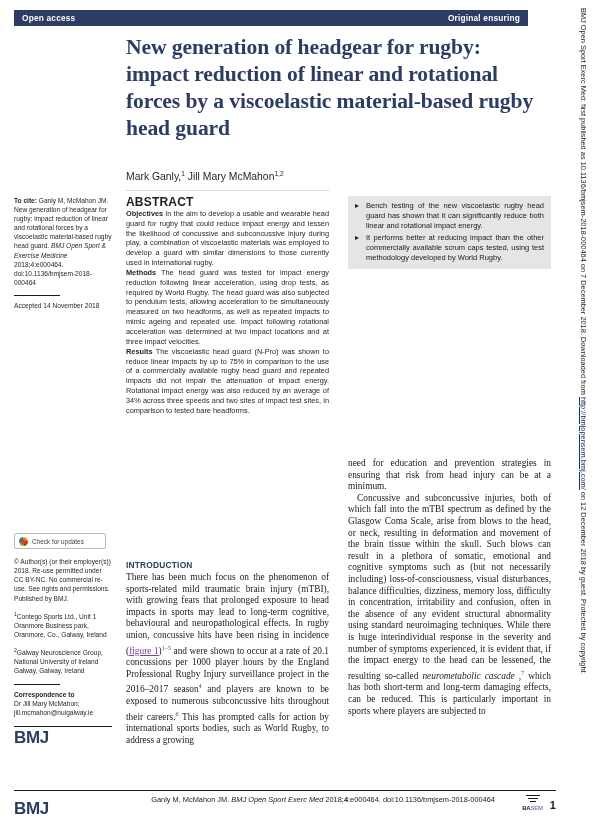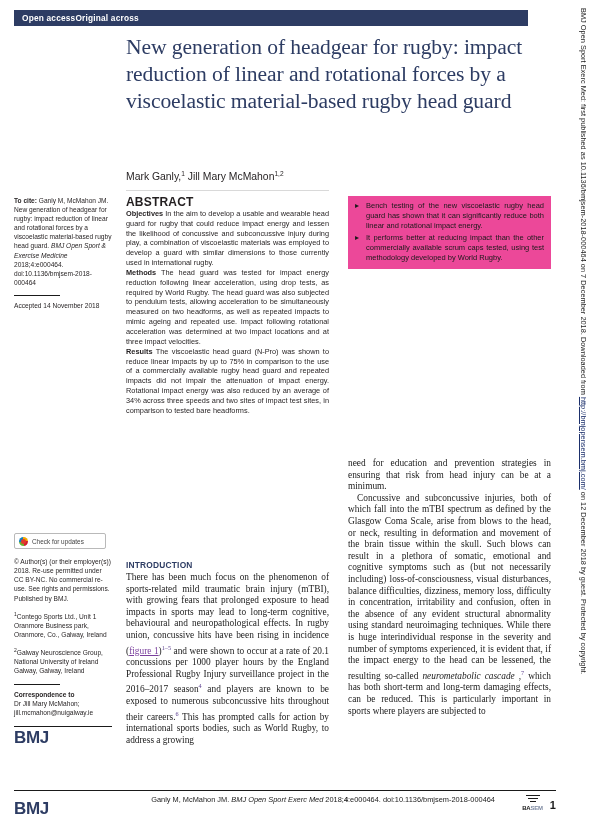--- a/index.html
+++ b/index.html
@@ -10,21 +10,21 @@
     color:#231f20;
     overflow:hidden;
     position:relative;
   }
   .page{position:relative;width:600px;height:826px;}
 
   
   .topbar{
     position:absolute;left:14px;top:10px;width:514px;height:16px;
     background:#2d3c63;color:#fff;
-    display:flex;align-items:center;justify-content:flex-start;
+    display:flex;align-items:center;justify-content:space-between;
     padding:0 8px;box-sizing:border-box;
   }
   .topbar span{font-size:8.3px;font-weight:bold;letter-spacing:.2px;}
 
   
   .vstrip{
     position:absolute;right:-1px;top:8px;width:22px;height:780px;
     overflow:hidden;
   }
   .vstrip .vtext{
@@ -44,21 +44,21 @@
     box-sizing:border-box;padding:8px 0 0 9px;
   }
   .logobox div{
     font-size:10px;font-weight:bold;line-height:12.4px;letter-spacing:.1px;
   }
 
   
   .title{
     position:absolute;left:126px;top:34px;width:420px;
     font-family:"Liberation Serif", serif;
-    font-weight:normal;font-size:21.6px;line-height:27px;
+    font-weight:bold;font-size:21.6px;line-height:27px;
     color:#2d3c63;letter-spacing:-.1px;
   }
   .authors{
     position:absolute;left:126px;top:170px;width:420px;
     font-size:10.4px;color:#231f20;
   }
   .authors sup{font-size:6.6px;}
 
   .rulemid{
     position:absolute;left:126px;top:190px;width:203px;height:1px;background:#d9d9d9;
@@ -130,21 +130,21 @@
   #right-body{position:absolute;left:348px;top:458px;width:203px;}
 
   
   .kpbox{position:absolute;width:203px;left:348px;}
   .kpbox .kphead{
     background:#2d3c63;color:#fff;
     font-size:8.1px;font-weight:bold;line-height:11.5px;
     padding:3.5px 6px;box-sizing:border-box;
   }
   .kpbox .kpbody{
-    background:#ec4899;
+    background:#e5e5e5;
     padding:5px 7px 6px 7px;box-sizing:border-box;
   }
   .kpbox ul{margin:0;padding:0;list-style:none;}
   .kpbox li{
     font-size:7.5px;line-height:9.9px;color:#1a1a1a;
     text-align:justify;padding-left:11px;position:relative;margin-bottom:2.5px;
   }
   .kpbox li:last-child{margin-bottom:0;}
   .kpbox li::before{
     content:"\25B8";position:absolute;left:0;top:-0.5px;font-size:8px;color:#1a1a1a;
@@ -181,21 +181,21 @@
     font-weight:bold;font-size:17px;color:#2d3c63;letter-spacing:-.4px;
   }
 </style>
 </head>
 <body>
 
 <div class="page">
 
   <div class="topbar">
     <span>Open access</span>
-    <span>Original across</span>
+    <span>Original ensuring</span>
   </div>
 
   <div class="vstrip">
     <div class="vtext"><span>BMJ Open Sport Exerc Med: first published as 10.1136/bmjsem-2018-000464 on 7 December 2018. Downloaded from </span><a class="lnk" href="#">http://bmjopensem.bmj.com/</a><span> on 12 December 2018 by guest. Protected by copyright.</span></div>
   </div>
 
 
   <div class="title">New generation of headgear for rugby: impact reduction of linear and rotational forces by a viscoelastic material-based rugby head guard</div>
 
   <div class="authors"><span>Mark Ganly,</span><sup>1</sup><span> Jill Mary McMahon</span><sup>1,2</sup></div>

